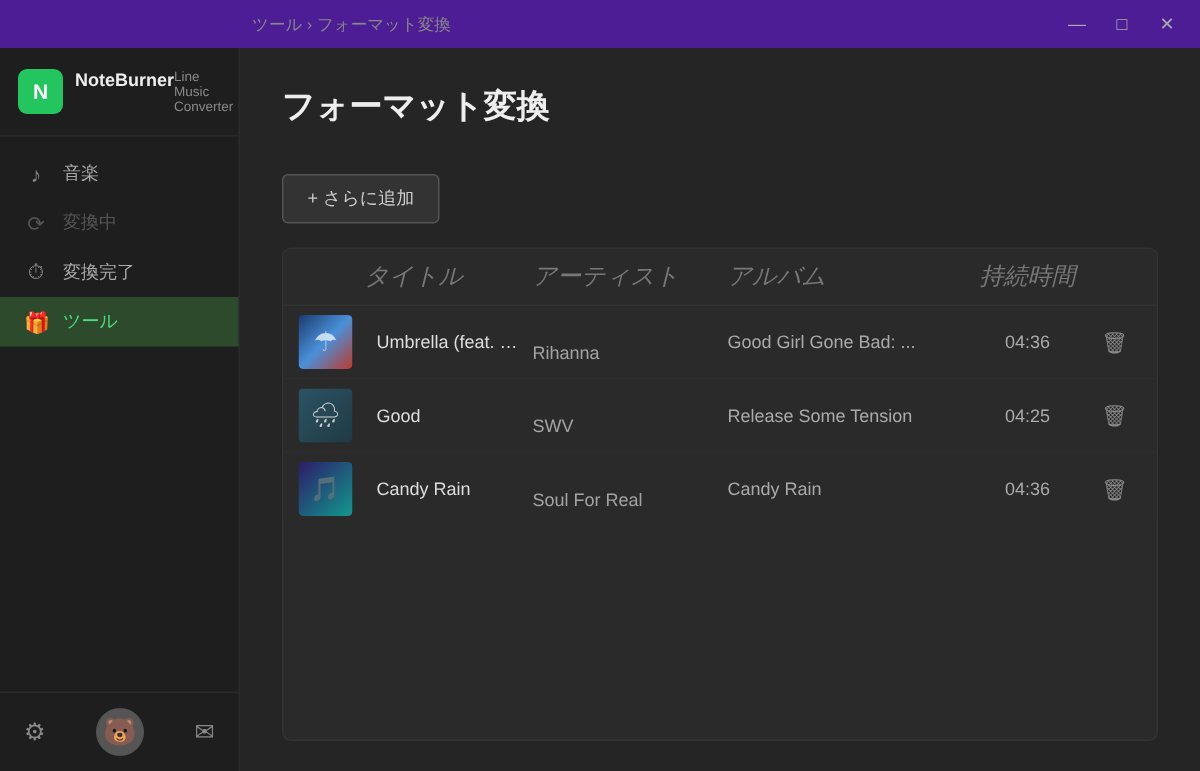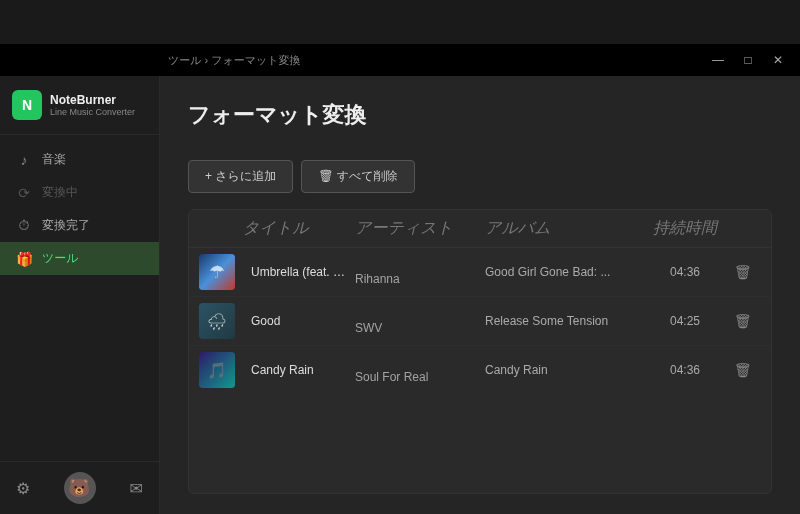--- a/index.html
+++ b/index.html
@@ -10,26 +10,25 @@
       font-family: 'Segoe UI', 'Microsoft YaHei', sans-serif;
       color: #ccc;
       overflow: hidden;
       display: flex;
       flex-direction: column;
     }
 
     
     .title-bar {
       height: 32px;
-      background: #000000;
+      background: #4c1d95;
       display: flex;
       align-items: center;
       padding: 0 8px;
       flex-shrink: 0;
-      margin-top: 44px;
     }
     .title-bar-breadcrumb {
       flex: 1;
       font-size: 11px;
       color: #888;
       padding-left: 160px;
     }
     .title-bar-controls {
       display: flex;
       gap: 2px;
@@ -79,21 +78,21 @@
       display: flex;
       align-items: center;
       justify-content: center;
       font-size: 14px;
       font-weight: bold;
       color: #fff;
       flex-shrink: 0;
     }
     .logo-text {
       display: flex;
-      flex-direction: column;
+      flex-direction: row;
     }
     .logo-title {
       font-size: 12px;
       font-weight: 600;
       color: #eee;
     }
     .logo-subtitle {
       font-size: 9px;
       color: #888;
     }
@@ -375,21 +374,20 @@
       <span class="footer-icon">✉</span>
     </div>
   </div>
 
   <div class="main-content">
     <h1 class="page-title">フォーマット変換</h1>
 
     <div class="toolbar">
       <div class="toolbar-left">
         <button class="btn btn-outline">+ さらに追加</button>
-        <button class="btn btn-outline">🗑 すべて削除</button>
       </div>
     </div>
 
     <div class="table-container">
       <div class="table-header">
         <div class="col-header"></div>
         <div class="col-header">タイトル</div>
         <div class="col-header">アーティスト</div>
         <div class="col-header">アルバム</div>
         <div class="col-header center">持続時間</div>

